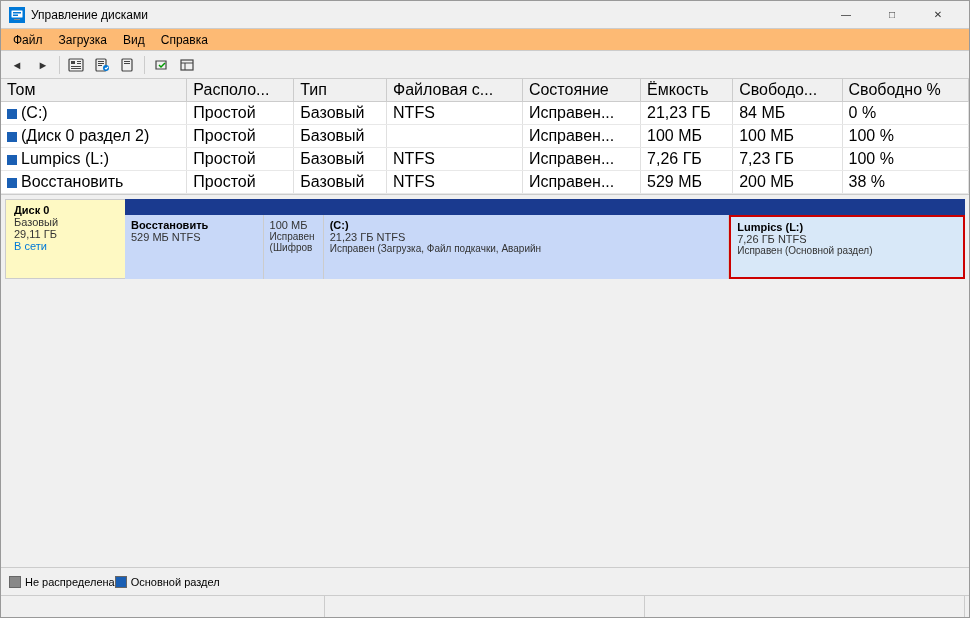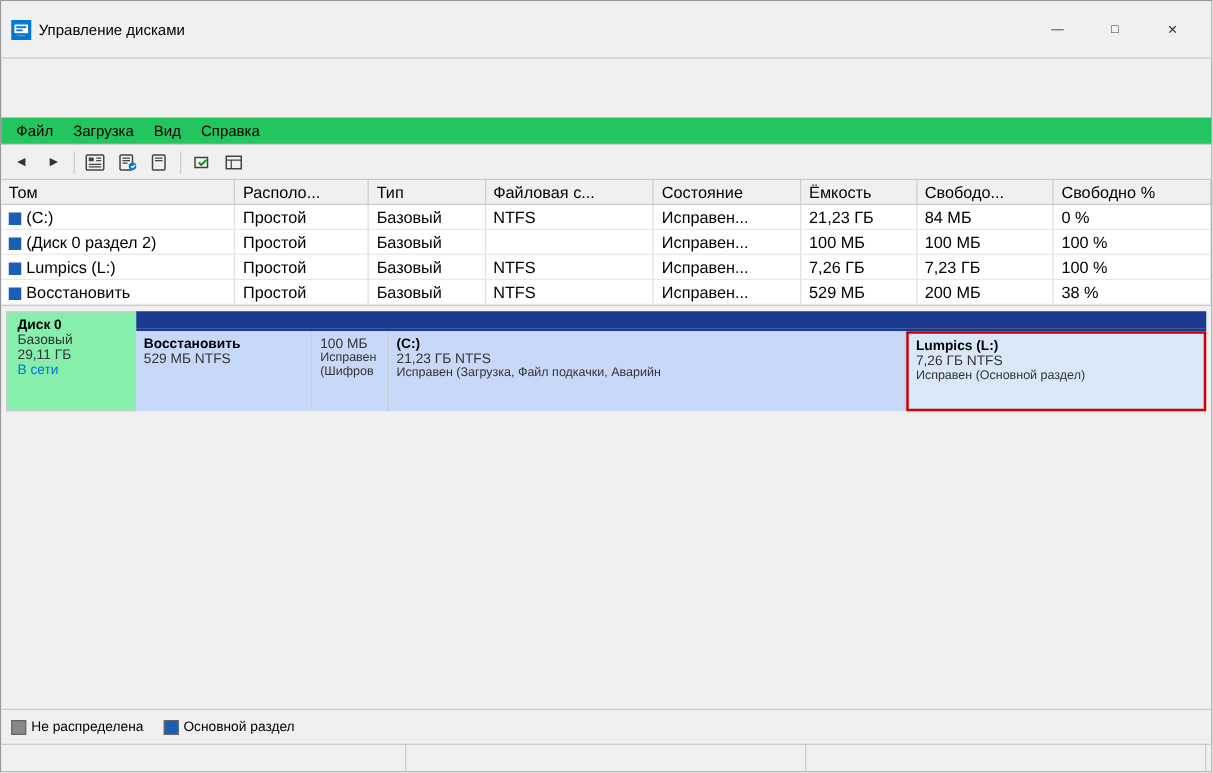--- a/index.html
+++ b/index.html
@@ -15,21 +15,21 @@
       width: 970px;
       height: 618px;
       background: #f0f0f0;
       border: 1px solid #999;
       display: flex;
       flex-direction: column;
     }
     
     .titlebar {
       background: #f0f0f0;
-      height: 46px;
+      height: 28px;
       display: flex;
       align-items: center;
       padding: 0 8px;
       border-bottom: 1px solid #ccc;
       flex-shrink: 0;
     }
     .titlebar-icon {
       width: 16px;
       height: 16px;
       margin-right: 6px;
@@ -54,28 +54,27 @@
       background: transparent;
       cursor: pointer;
       font-size: 10px;
       display: flex;
       align-items: center;
       justify-content: center;
       color: #333;
     }
     
     .menubar {
-      background: #22c55e;
+      background: #fdba74;
       height: 22px;
       display: flex;
       align-items: center;
       padding: 0 4px;
       border-bottom: 1px solid #ccc;
       flex-shrink: 0;
-      margin-top: 47px;
     }
     .menu-item {
       padding: 2px 8px;
       cursor: pointer;
       font-size: 12px;
       color: #000;
     }
     
     .toolbar {
       background: #f0f0f0;
@@ -114,21 +113,21 @@
     }
     
     .table-area {
       background: white;
       border-bottom: 1px solid #ccc;
       flex-shrink: 0;
     }
     .volume-table {
       width: 100%;
       border-collapse: collapse;
-      font-size: 13px;
+      font-size: 16px;
     }
     .volume-table th {
       background: #f0f0f0;
       border-right: 1px solid #ccc;
       border-bottom: 1px solid #ccc;
       padding: 2px 6px;
       text-align: left;
       font-weight: normal;
       white-space: nowrap;
       min-width: 50px;
@@ -146,23 +145,23 @@
       padding: 4px;
       overflow: auto;
     }
     .disk-row {
       display: flex;
       align-items: stretch;
       margin-bottom: 4px;
       min-height: 80px;
     }
     .disk-label {
-      width: 104px;
-      flex-shrink: 0;
-      background: #86efac;
+      width: 120px;
+      flex-shrink: 0;
+      background: #fef9c3;
       padding: 4px 8px;
       font-size: 11px;
       border: 1px solid #ccc;
       border-right: none;
     }
     .disk-label .disk-name {
       font-weight: bold;
       font-size: 11px;
     }
     .disk-label .disk-type {
@@ -208,21 +207,21 @@
     .partition .part-size { color: #333; }
     .partition .part-status { color: #333; font-size: 10px; }
     
     .legend-area {
       height: 28px;
       background: #f0f0f0;
       border-top: 1px solid #ccc;
       display: flex;
       align-items: center;
       padding: 0 8px;
-      gap: 16px;
+      gap: 0;
       flex-shrink: 0;
       font-size: 11px;
     }
     .legend-item {
       display: flex;
       align-items: center;
       gap: 4px;
     }
     .legend-box {
       width: 12px;

